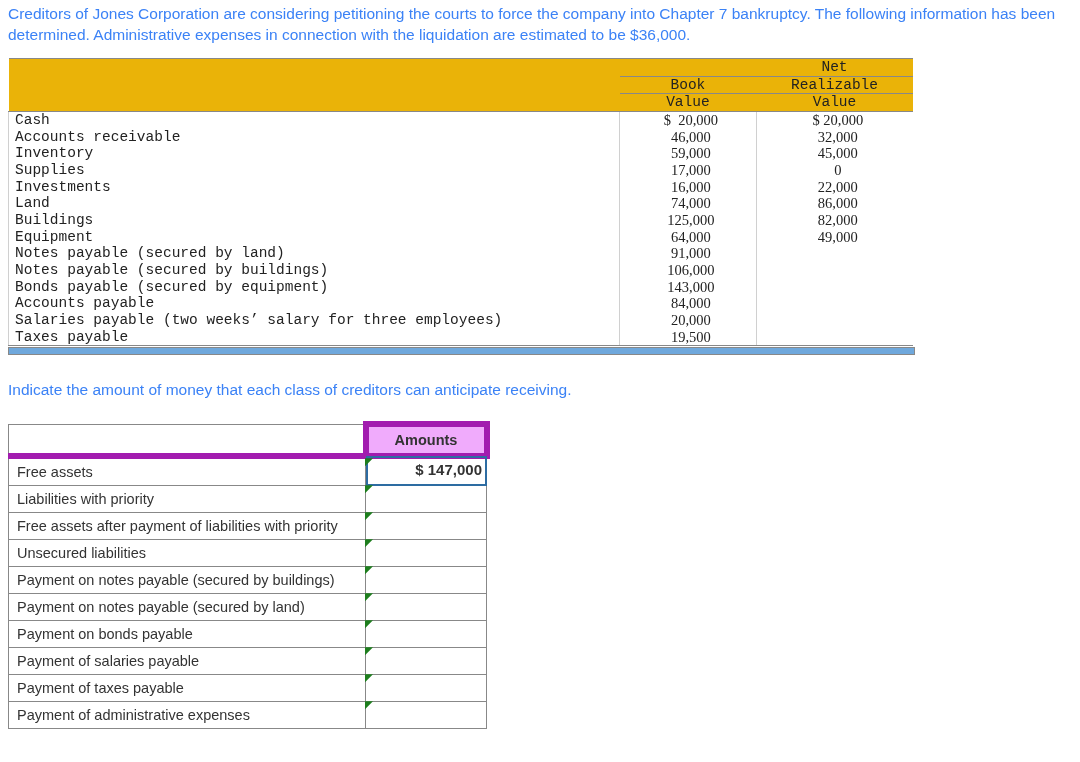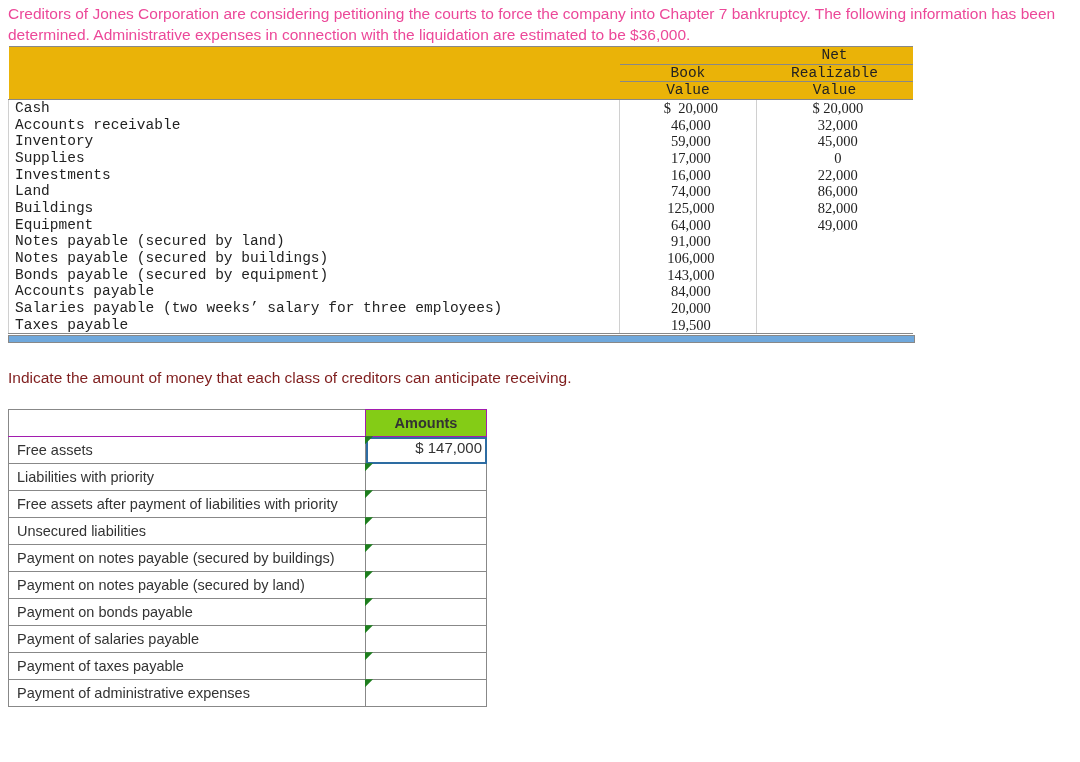--- a/index.html
+++ b/index.html
@@ -4,22 +4,23 @@
   <style>
     body {
       font-family: Arial, Helvetica, sans-serif;
       margin: 0;
       padding: 4px 8px;
       font-size: 15.5px;
       color: #333;
       width: 1064px;
     }
     .intro {
-      color: #ec4899;
+      color: #3b82f6;
       line-height: 1.35;
+      margin-bottom: 12px;
     }
     .ledger {
       width: 905px;
       border-collapse: collapse;
       font-family: "Consolas", "Courier New", monospace;
       font-size: 14.5px;
       color: #222;
     }
     .ledger thead th {
       background: #eab308;
@@ -38,50 +39,51 @@
       border-left: 1px solid #d0d0d0;
       padding: 0 8px 0 14px;
       line-height: 1.15;
       white-space: pre;
     }
     .ledger tbody td.num { text-align: center; font-family: Liberation Serif, serif; }
     .ledger tbody td.label { text-align: left; padding-left: 6px; }
     .bluebar { height:6px; background:#6fa8dc; border:1px solid #888; width:905px; margin-top:1px; }
 
     .instruction {
-      color: #7f1d1d;
+      color: #3b82f6;
       margin: 26px 0 22px;
     }
 
     table.answer {
       border-collapse: collapse;
       font-size: 14.5px;
     }
     table.answer th {
-      background: #84cc16;
-      border: 1px solid #a21caf;
+      background: #f0abfc;
+      border: 6px solid #a21caf;
       font-weight: bold;
       text-align: center;
       height: 26px;
       padding: 0 8px;
     }
     table.answer th.blank { background: #fff; border-top:1px solid #888; border-left:1px solid #888; }
     table.answer td.lbl {
       border: 1px solid #888;
       padding: 2px 8px 2px 8px;
       height: 22px;
       min-width: 340px;
       margin-left: 32px;
     }
     table.answer td.valcell {
       border: 1px solid #888;
       padding: 0;
       width: 120px;
       position: relative;
       vertical-align: top;
+      font-weight: bold;
     }
     .valwrap {
       position: relative;
       height: 24px;
     }
     .selmark {
       position: absolute;
       top: -1px; left: -1px;
       width: 8px; height: 8px;
       background: #1e7e1e;

